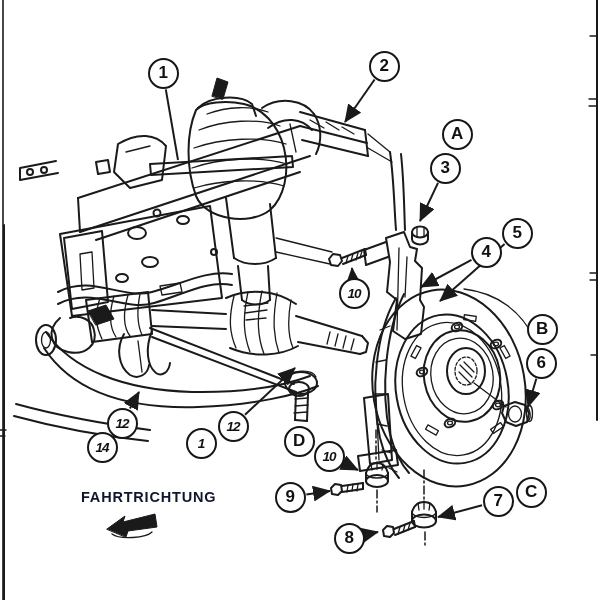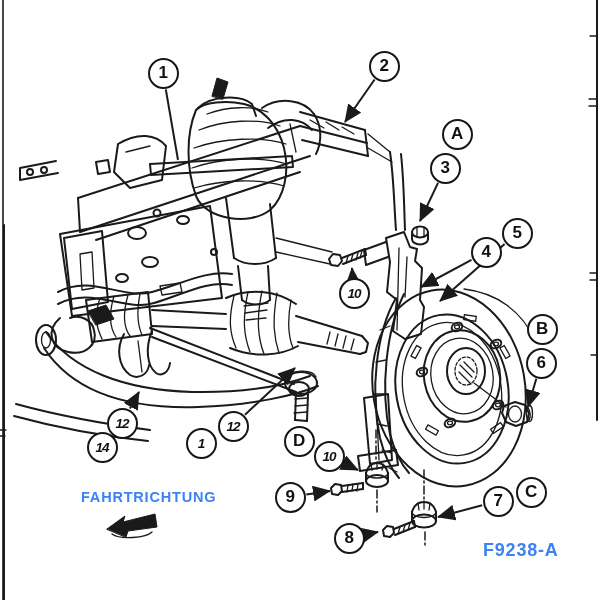--- a/index.html
+++ b/index.html
@@ -16,21 +16,21 @@
   .art .fillink{fill:#1a1a1a;stroke:#1a1a1a;stroke-width:1;}
   .art .dashdot{stroke-dasharray:8 3 2 3;stroke-width:1.5;}
   .callout{
     position:absolute;width:31px;height:31px;box-sizing:border-box;
     border:2.6px solid #161616;border-radius:50%;background:#ffffff;
     display:flex;align-items:center;justify-content:center;
     font-weight:bold;font-size:17px;color:#111;letter-spacing:-0.5px;
     z-index:30;
   }
   .callout.two{font-size:13.5px;letter-spacing:-1px;font-style:italic;}
-  .floatlabel{position:absolute;font-weight:bold;color:#3b82f6;white-space:nowrap;z-index:25;}
+  .floatlabel{position:absolute;font-weight:bold;color:#0f172a;white-space:nowrap;z-index:25;}
   #direction-label{left:81px;top:489px;font-size:14.5px;letter-spacing:0.8px;}
   #figure-code{left:483px;top:540px;font-size:18px;letter-spacing:0.8px;}
   #leader-layer{z-index:20;}
   #callout-layer{z-index:30;}
 </style>
 </head>
 <body>
 
 <div class="stage">
 
@@ -282,14 +282,13 @@
       <div class="callout" style="left: 333.5px; top: 522.5px;">8</div>
       <div class="callout" style="left: 482.5px; top: 485.5px;">7</div>
       <div class="callout" style="left: 515.5px; top: 476.5px;">C</div>
       <div class="callout two" style="left: 217.5px; top: 410.5px;">12</div>
       <div class="callout two" style="left: 185.5px; top: 427.5px;">1</div>
       <div class="callout two" style="left: 106.5px; top: 407.5px;">12</div>
       <div class="callout two" style="left: 86.5px; top: 431.5px;">14</div>
     </div>
 
   <div class="floatlabel" id="direction-label">FAHRTRICHTUNG</div>
-  <div class="floatlabel" id="figure-code">F9238-A</div>
 </div>
 
 </body></html>

